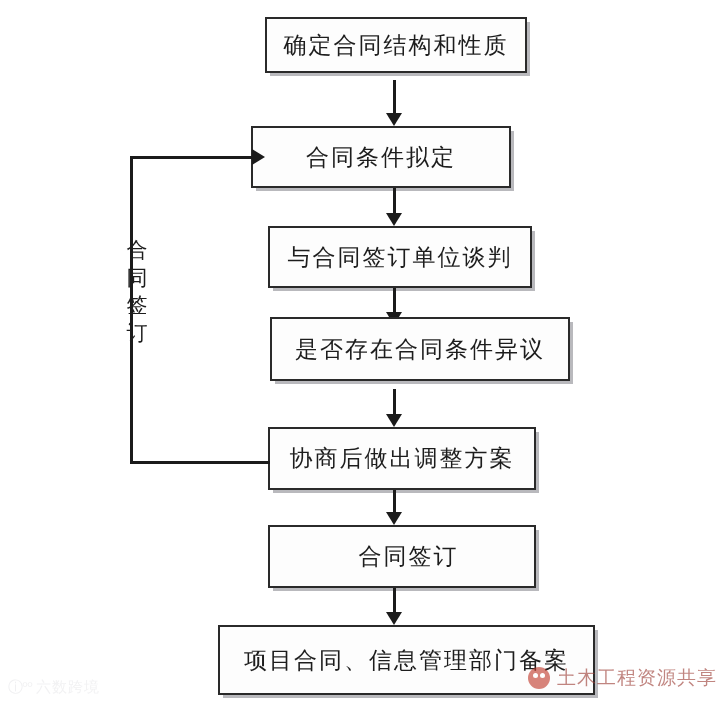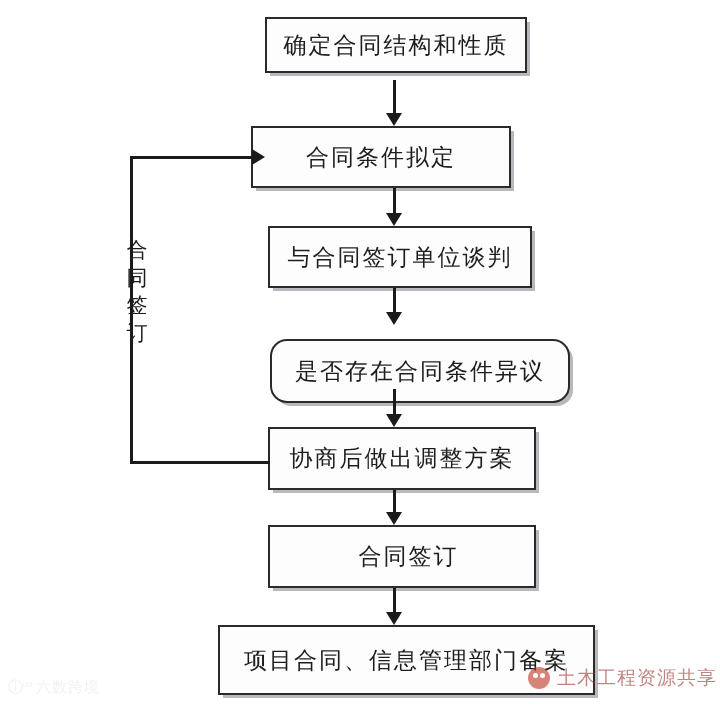--- a/index.html
+++ b/index.html
@@ -151,21 +151,21 @@
   <div class="edge-v" style="left:393px; top:188px; height:25px;"></div>
   <div class="arrow-down" style="left:386px; top:213px;"></div>
 
   <div class="node" style="left:268px; top:226px; width:264px; height:62px;">
     <span class="node-label">与合同签订单位谈判</span>
   </div>
 
   <div class="edge-v" style="left:393px; top:288px; height:24px;"></div>
   <div class="arrow-down" style="left:386px; top:312px;"></div>
 
-  <div class="node" style="left:270px; top:339px; width:300px; height:64px;border-radius:17px;">
+  <div class="node" style="left:270px; top:317px; width:300px; height:64px;">
     <span class="node-label">是否存在合同条件异议</span>
   </div>
 
   <div class="edge-v" style="left:393px; top:389px; height:25px;"></div>
   <div class="arrow-down" style="left:386px; top:414px;"></div>
 
   <div class="node" style="left:268px; top:427px; width:268px; height:63px;">
     <span class="node-label">协商后做出调整方案</span>
   </div>
 

